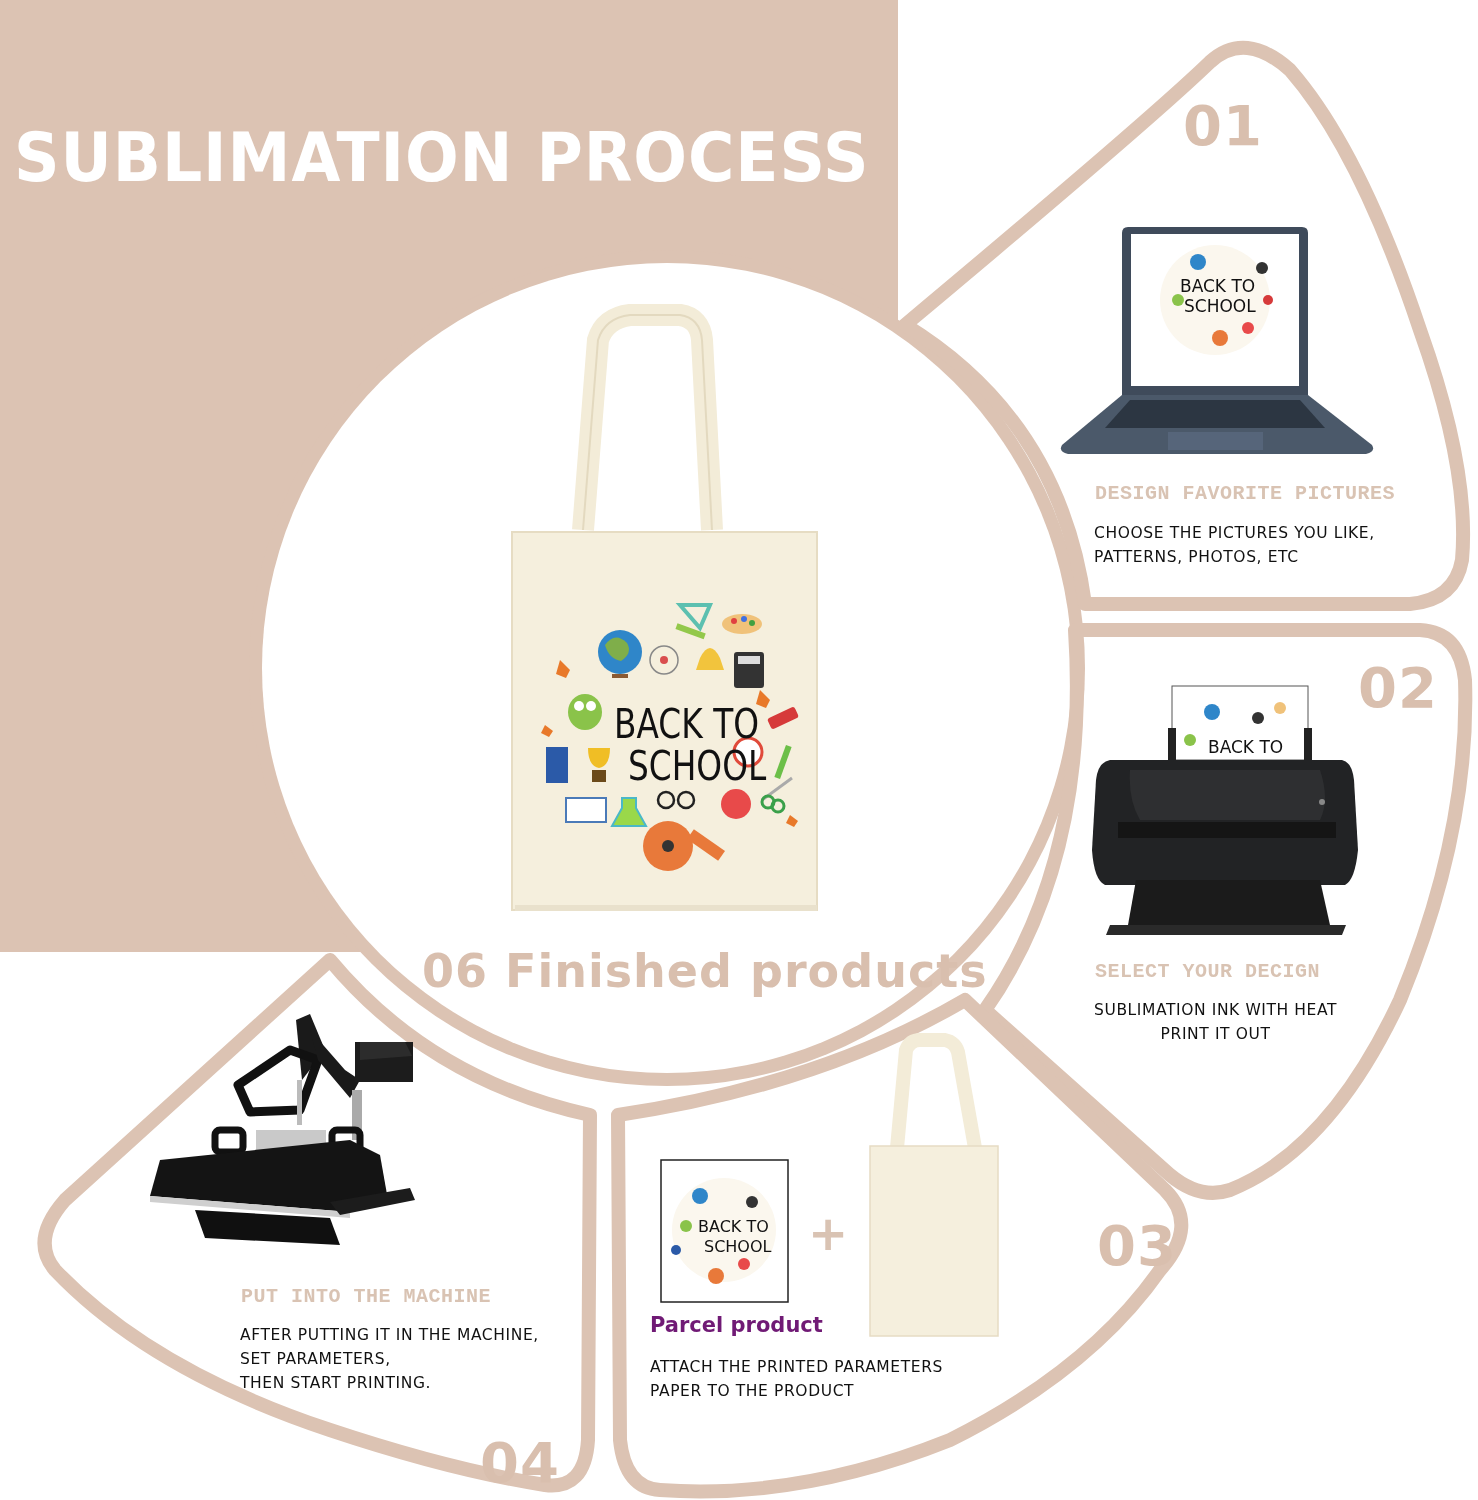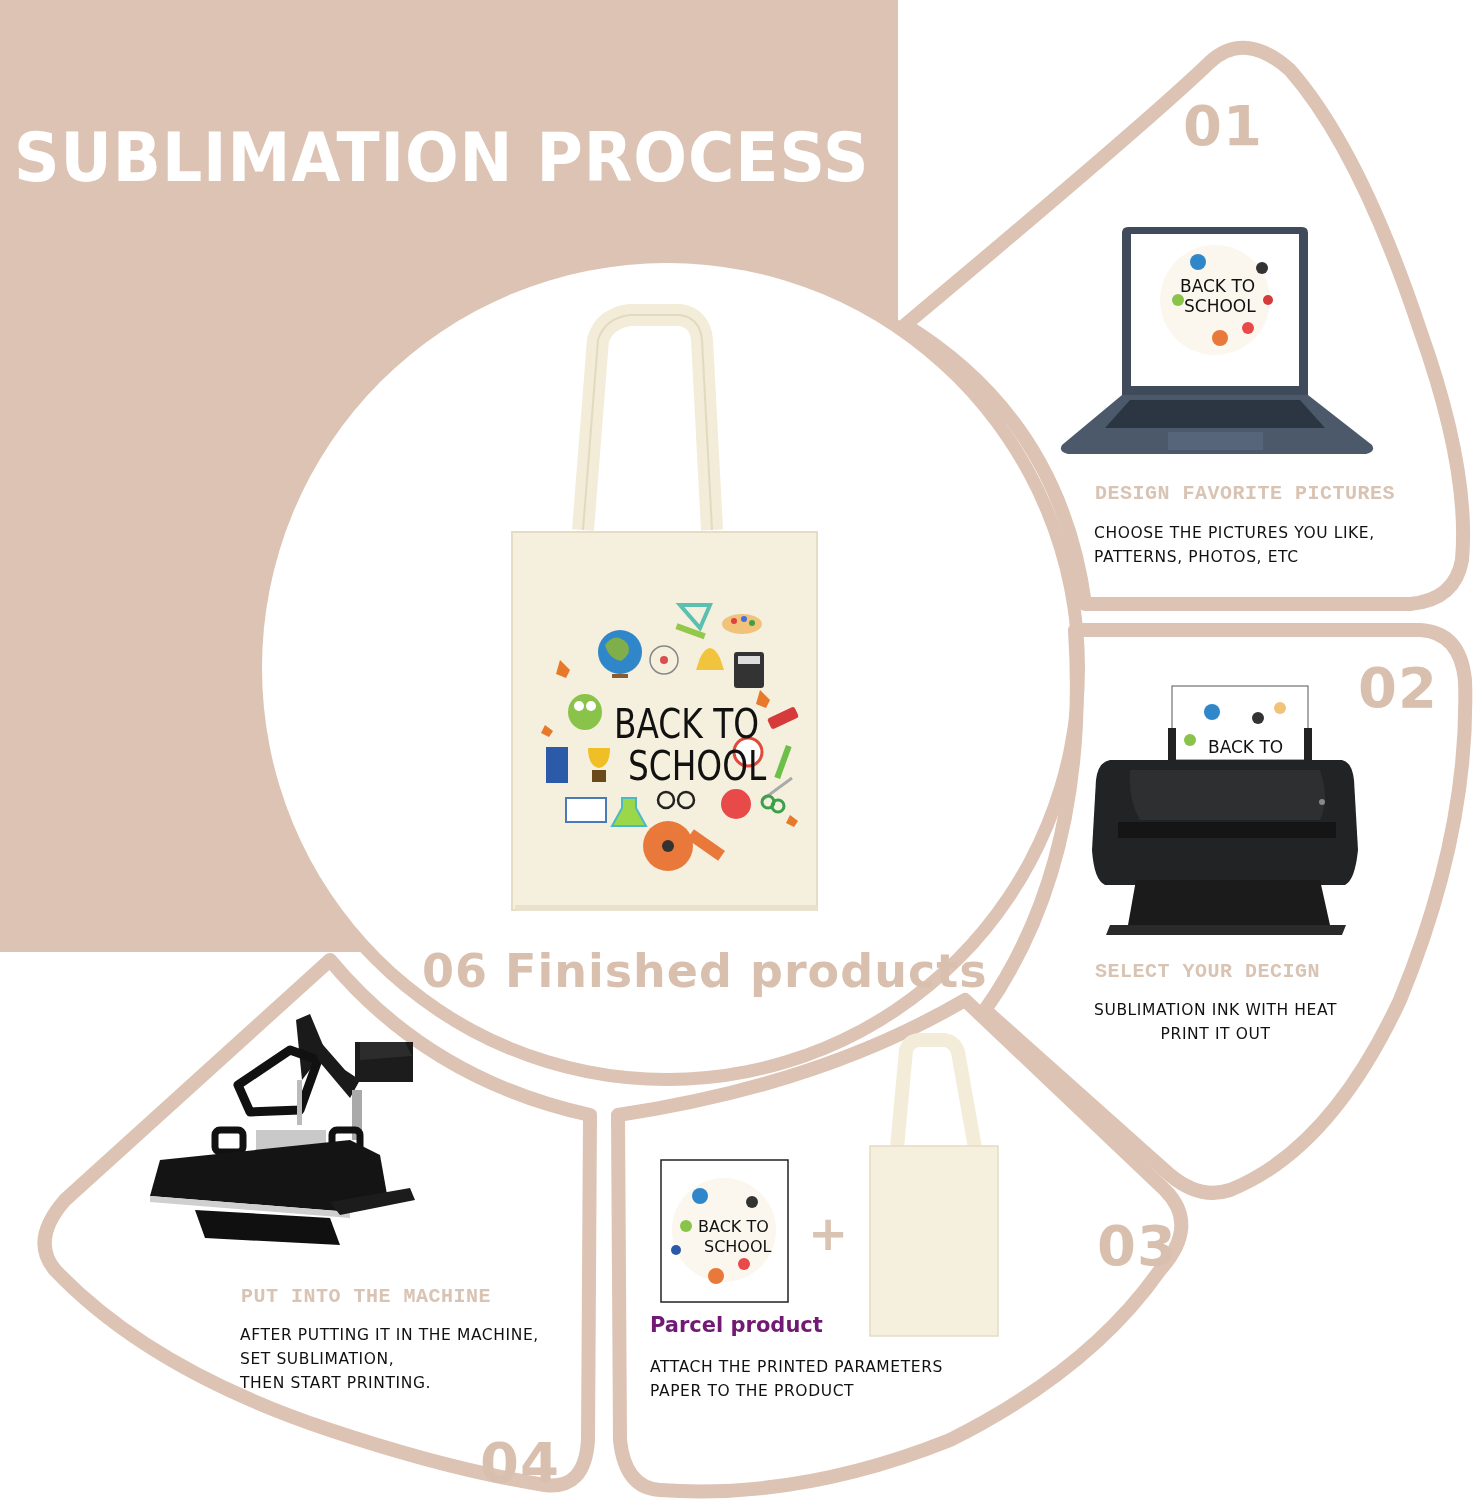--- a/index.html
+++ b/index.html
@@ -175,17 +175,17 @@
     <rect x="332" y="1130" width="28" height="22" rx="5" fill="none" stroke="#111" stroke-width="7"></rect>
     <rect x="256" y="1130" width="70" height="20" fill="#c9c9c9"></rect>
     <path d="M160,1160 L350,1140 L380,1155 L388,1200 L350,1212 L150,1196 Z" fill="#141414"></path>
     <path d="M150,1196 L350,1212 L350,1218 L150,1202 Z" fill="#cfcfcf"></path>
     <path d="M195,1210 L330,1218 L340,1245 L205,1238 Z" fill="#101010"></path>
     <path d="M330,1202 L410,1188 L415,1200 L340,1215 Z" fill="#1c1c1c"></path>
   </svg>
   <div class="step-head" style="left:241px;top:1285px;">PUT INTO THE MACHINE</div>
   <div class="step-body" style="left:240px;top:1323px;">
     <div>AFTER PUTTING IT IN THE MACHINE,</div>
-    <div>SET SUBLIMATION,</div>
+    <div>SET PARAMETERS,</div>
     <div>THEN START PRINTING.</div>
   </div>
   <div class="step-num" style="left:480px;top:1430px;">04</div>
 </div>
 
 </body></html>

